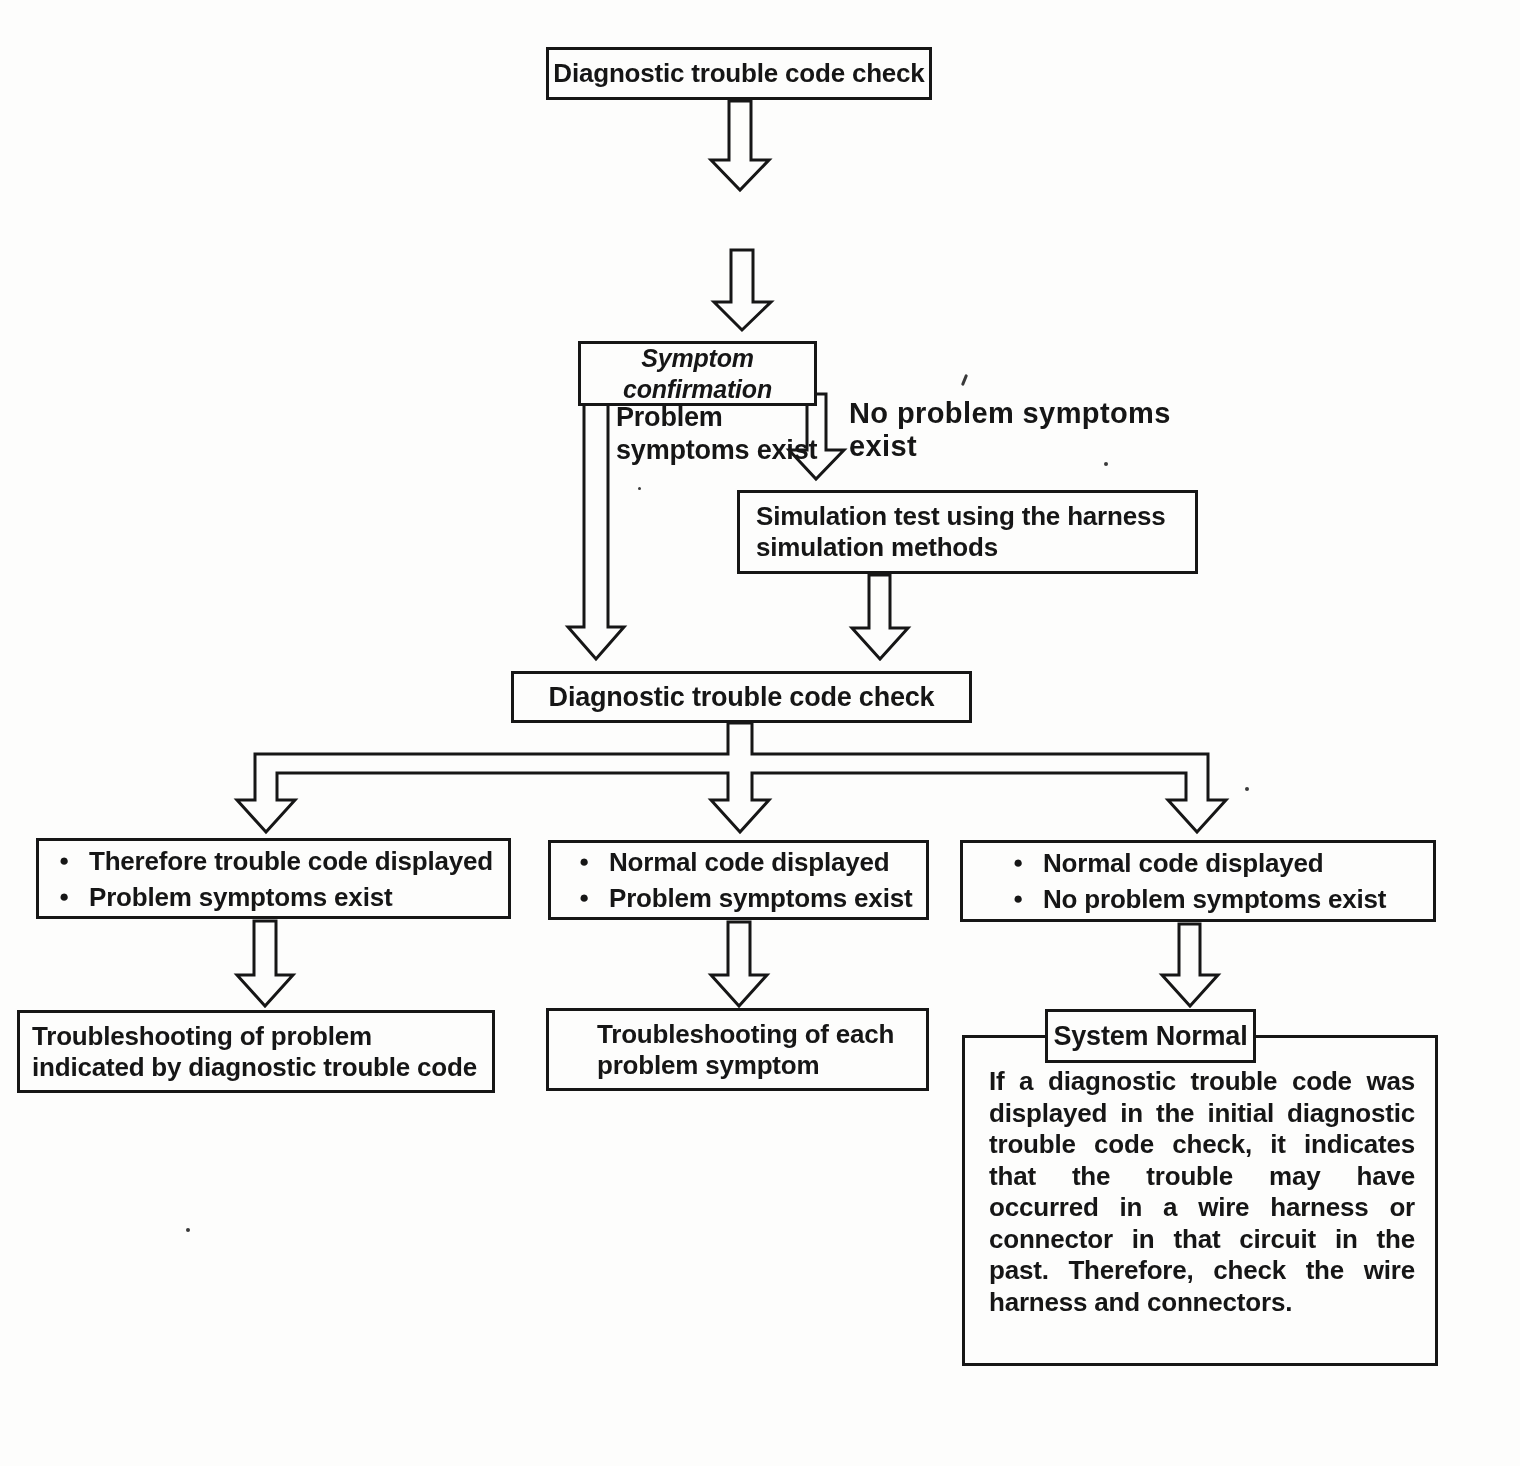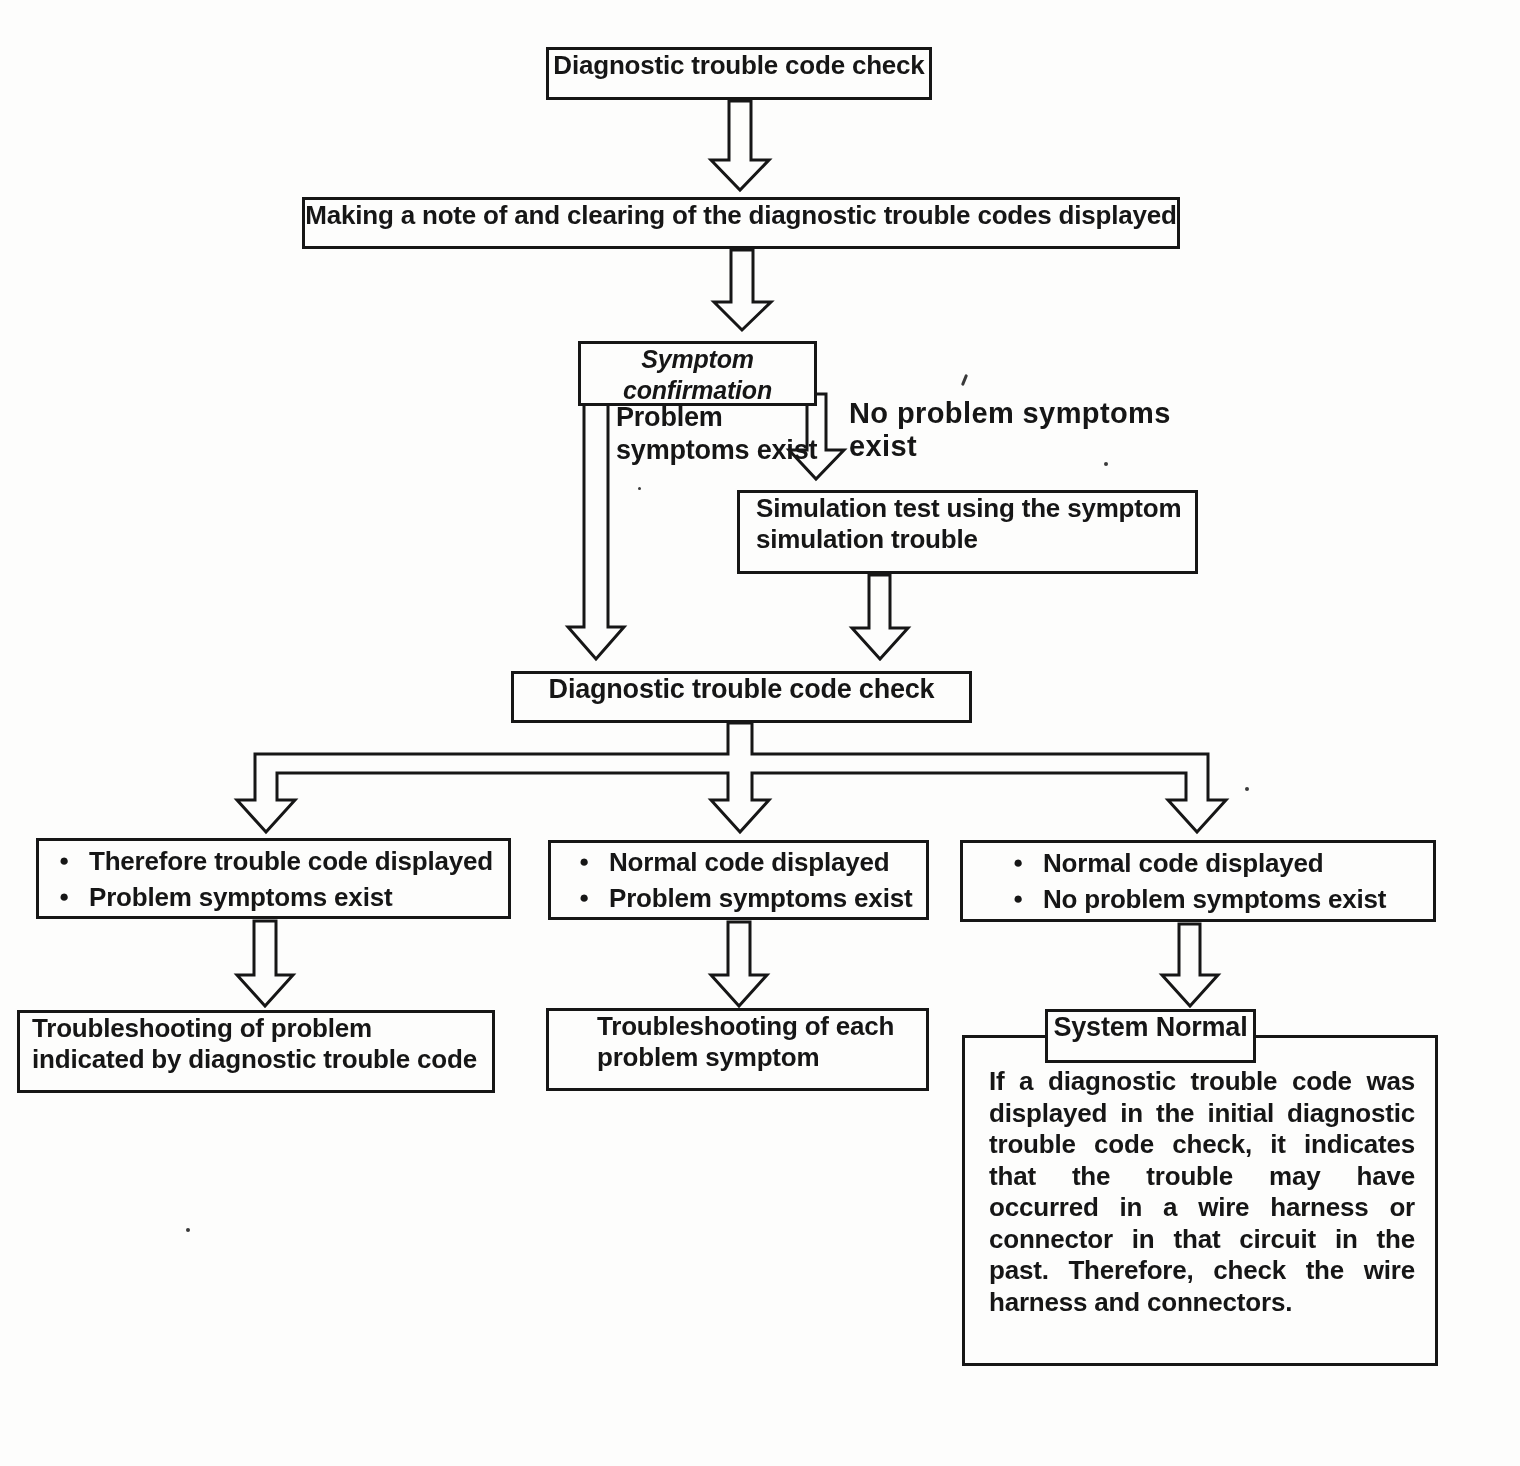--- a/index.html
+++ b/index.html
@@ -18,21 +18,21 @@
     position: absolute;
     left: 0; top: 0;
     width: 1520px; height: 1466px;
   }
   .node {
     position: absolute;
     box-sizing: border-box;
     border: 3px solid #161616;
     background: #fdfdfc;
     display: flex;
-    align-items: flex-start;
+    align-items: center;
     font-size: 26px;
     line-height: 31px;
   }
   .center { justify-content: center; text-align: center; }
   .leftpad { padding-left: 16px; padding-right: 10px; }
   .bullets { flex-direction: column; justify-content: center; align-items: stretch; }
   .bullet-row { display: flex; align-items: center; line-height: 36px; }
   .bullet-glyph {
     width: 30px;
     font-size: 17px;
@@ -92,38 +92,35 @@
 
     <polygon points="728,922 728,975 711,975 739,1006 767,975 750,975 750,922"></polygon>
 
     <polygon points="1179,924 1179,975 1162,975 1190,1006 1218,975 1200,975 1200,924"></polygon>
   </svg>
 
   <div class="node center" style="left:546px; top:47px; width:386px; height:53px;">
     <span>Diagnostic trouble code check</span>
   </div>
 
-  <div class="node center" style="left:302px; top:197px; width:878px; height:52px;">
-    <span>Making a note of and clearing of the diagnostic trouble codes displayed</span>
-  </div>
 
   <div class="node center" style="left:578px; top:341px; width:239px; height:65px; font-size:25px;font-style:italic;">
     <span>Symptom confirmation</span>
   </div>
 
   <div class="edge-label" style="left:616px; top:401px; width:225px;">
     <span>Problem symptoms exist</span>
   </div>
 
   <div class="edge-label" id="label-no-problem" style="left:849px; top:397px; width:350px;">
     <span>No problem symptoms exist</span>
   </div>
 
   <div class="node leftpad" style="left:737px; top:490px; width:461px; height:84px;">
-    <span>Simulation test using the symptom simulation trouble</span>
+    <span>Simulation test using the harness simulation methods</span>
   </div>
 
   <div class="node center" style="left:511px; top:671px; width:461px; height:52px; font-size:27px;">
     <span>Diagnostic trouble code check</span>
   </div>
 
   <div class="node bullets" style="left:36px; top:838px; width:475px; height:81px; padding-left:20px;">
     <div class="bullet-row">
       <span class="bullet-glyph">●</span>
       <span>Therefore trouble code displayed</span>

